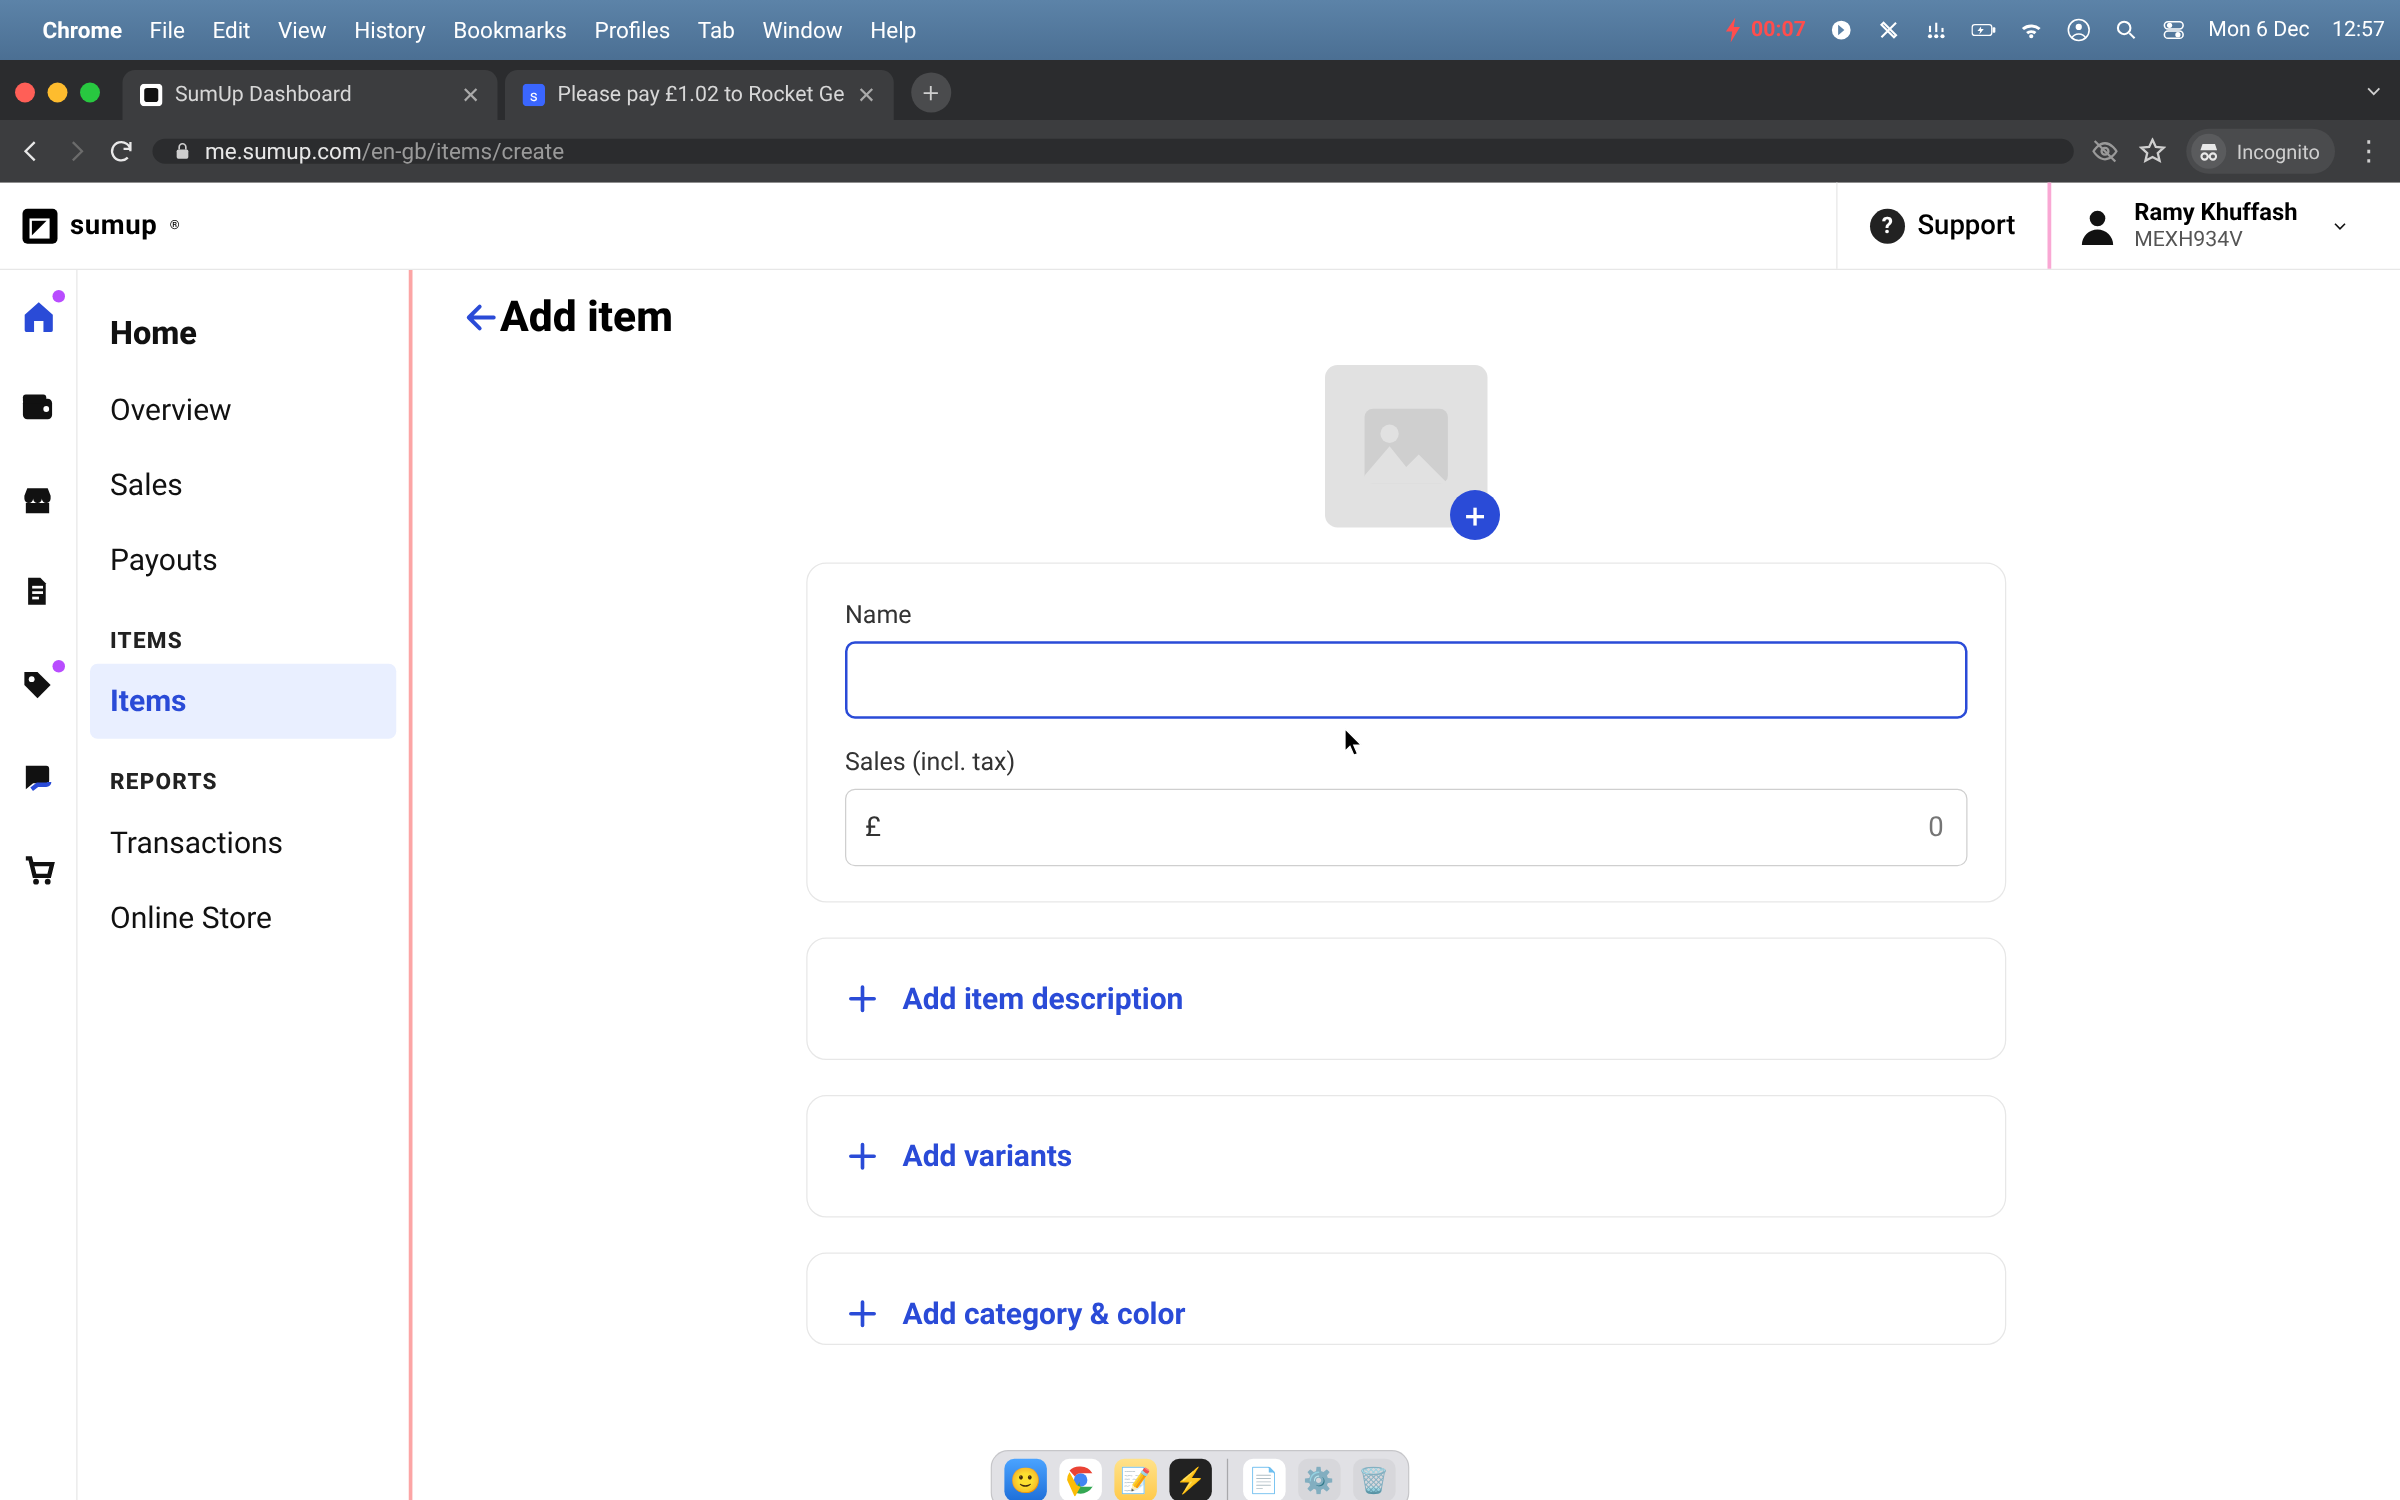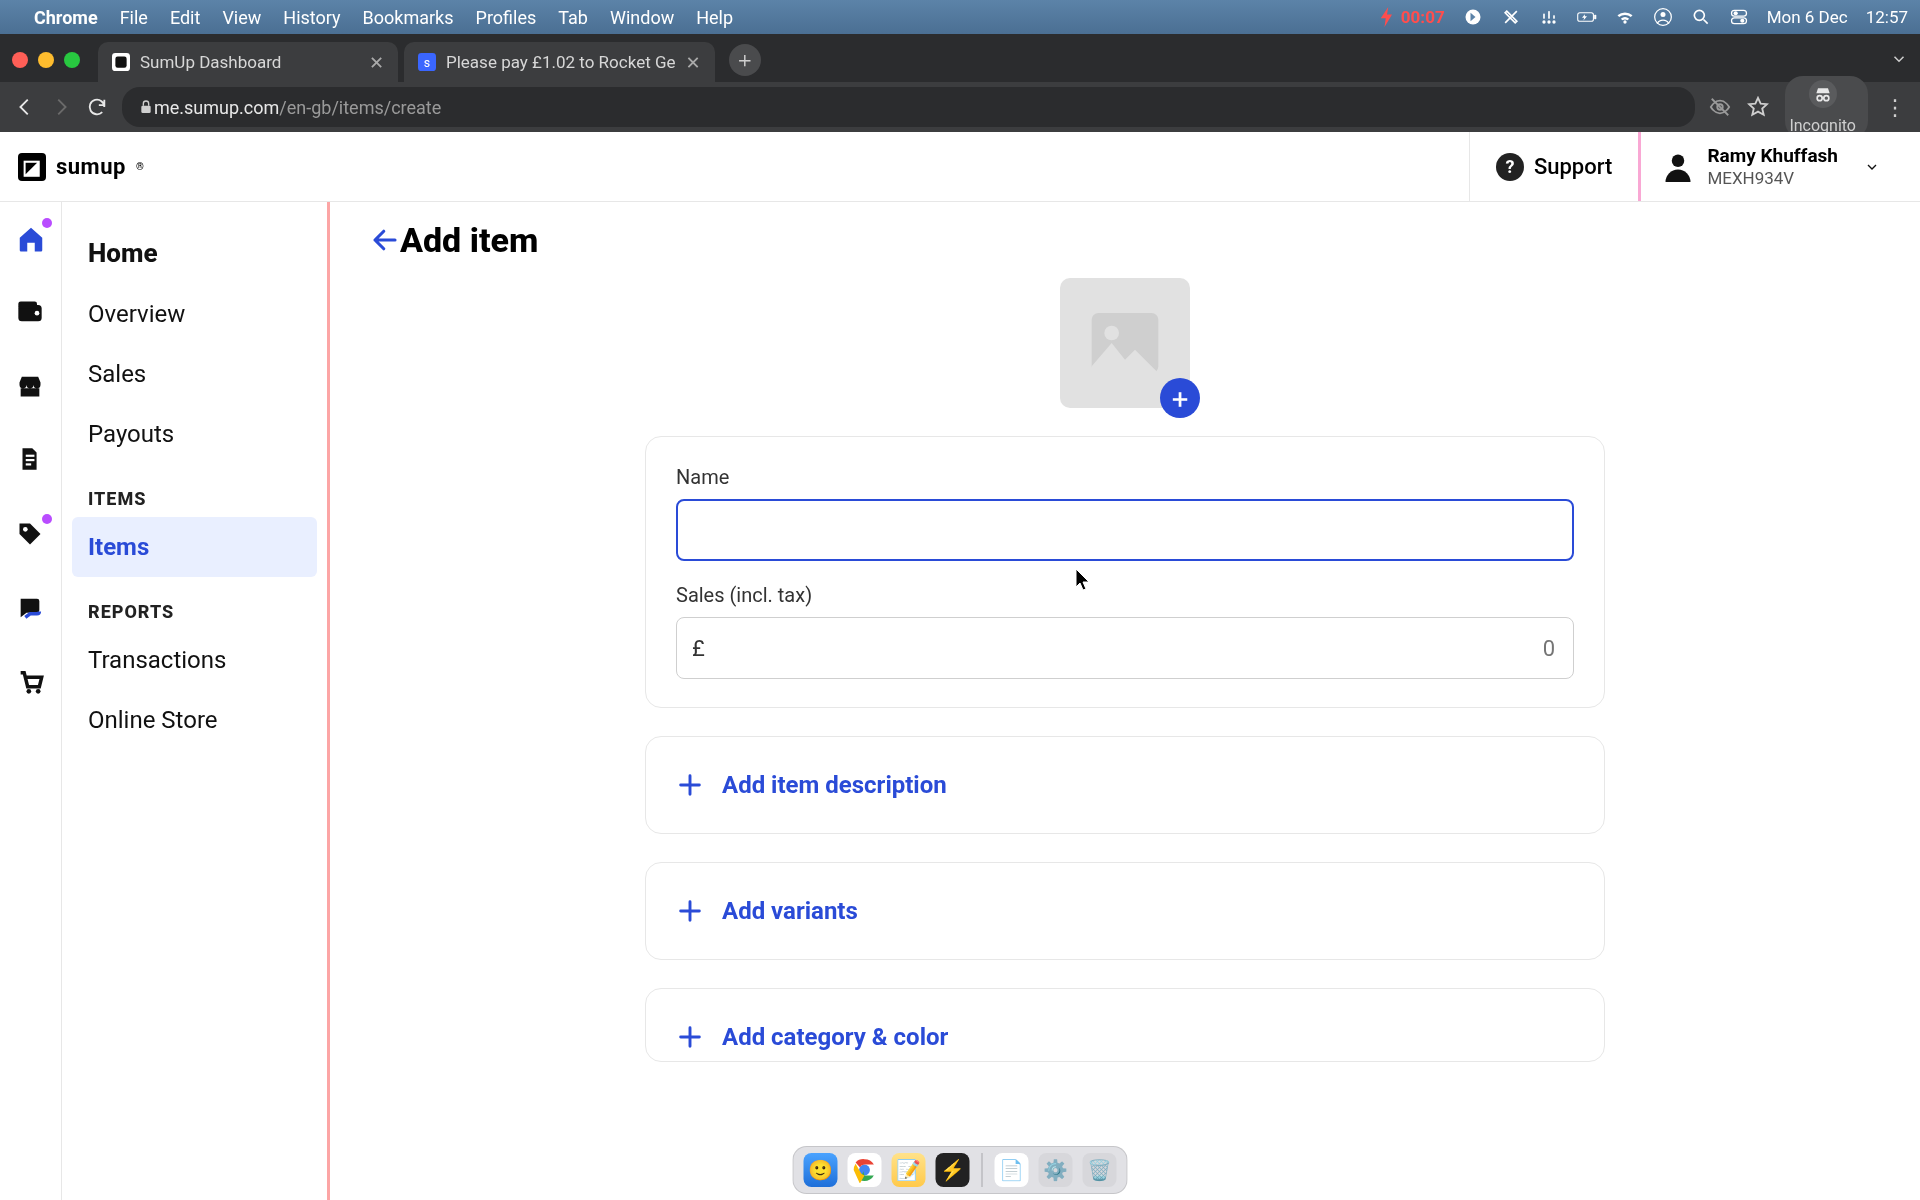--- a/index.html
+++ b/index.html
@@ -1,20 +1,20 @@
 <!DOCTYPE html>
 <html><head>
 <meta charset="utf-8">
 <style>
   * { margin: 0; padding: 0; box-sizing: border-box; font-family: -apple-system, BlinkMacSystemFont, "Segoe UI", Roboto, Helvetica, Arial, sans-serif; }
   html, body { width: 1920px; height: 1200px; overflow: hidden; background: #000; }
 
   
   .mac-menubar {
-    height: 34px;
+    height: 48px;
     background: linear-gradient(180deg,#5c83a8 0%, #4b6f93 100%);
     display: flex; align-items: center; color: #fff; font-size: 18px;
     padding: 0 12px; justify-content: space-between;
   }
   .mac-menubar .left, .mac-menubar .right { display:flex; align-items:center; gap:22px; }
   .mac-menubar .left .app { font-weight:700; }
   .mac-menubar .right { gap:18px; font-size:17px; }
   .apple-logo { font-size:20px; }
   .battery-time { color:#ff4d4d; font-weight:700; display:flex; align-items:center; gap:4px;}
   .mac-menubar .right svg { width:20px; height:20px; fill:#fff; }
@@ -38,27 +38,27 @@
   .newtab { width:32px; height:32px; border-radius:50%; background:#4a4b4d; color:#cfcfcf;
     display:flex; align-items:center; justify-content:center; font-size:22px; margin:0 0 6px 8px;}
   .tabbar-right { margin-left:auto; margin-bottom:14px; color:#cfcfcf; }
 
   .chrome-toolbar {
     height:50px; background:#3c3d3f; display:flex; align-items:center; padding:0 14px; gap:14px;
     color:#cfcfcf;
   }
   .nav-arrow, .reload { font-size:22px; color:#cfcfcf; }
   .nav-arrow.disabled { color:#6b6b6b; }
-  .omnibox { flex:1; height:40px; background:#2b2c2e; border-radius:18px; display:flex; align-items:center;
-    padding:0 16px; color:#cfcfcf; font-size:18px;}
+  .omnibox { flex:1; height:20px; background:#2b2c2e; border-radius:18px; display:flex; align-items:center;
+    padding:0 16px; gap:10px; color:#cfcfcf; font-size:18px;}
   .omnibox .lock { font-size:15px; }
   .omnibox .host { color:#e8e8e8; }
   .omnibox .path { color:#9a9a9a; }
   .tb-right { display:flex; align-items:center; gap:16px; }
-  .incog-pill { display:flex; align-items:center; gap:8px; background:#4a4b4d; border-radius:18px; padding:4px 12px 4px 4px;flex-direction:column;}
+  .incog-pill { display:flex; align-items:center; gap:8px; background:#4a4b4d; border-radius:18px; padding:4px 12px 4px 4px;}
   .incog-pill .icon { width:28px;height:28px;border-radius:50%;background:#5a5b5d;display:flex;align-items:center;justify-content:center;}
   .kebab { font-size:22px; }
 
   
   .app-area { height: calc(1200px - 34px - 48px - 50px); background:#fff; position:relative; display:flex; flex-direction:column;}
   .app-header {
     height:70px; border-bottom:1px solid #e7e7e7; display:flex; align-items:center; padding:0 18px;
   }
   .brand { display:flex; align-items:center; gap:10px; font-weight:700; font-size:22px; letter-spacing:0.5px;}
   .brand .logo { width:28px;height:28px;background:#000;color:#fff;display:flex;align-items:center;justify-content:center;border-radius:4px;font-size:20px;font-weight:700;}

